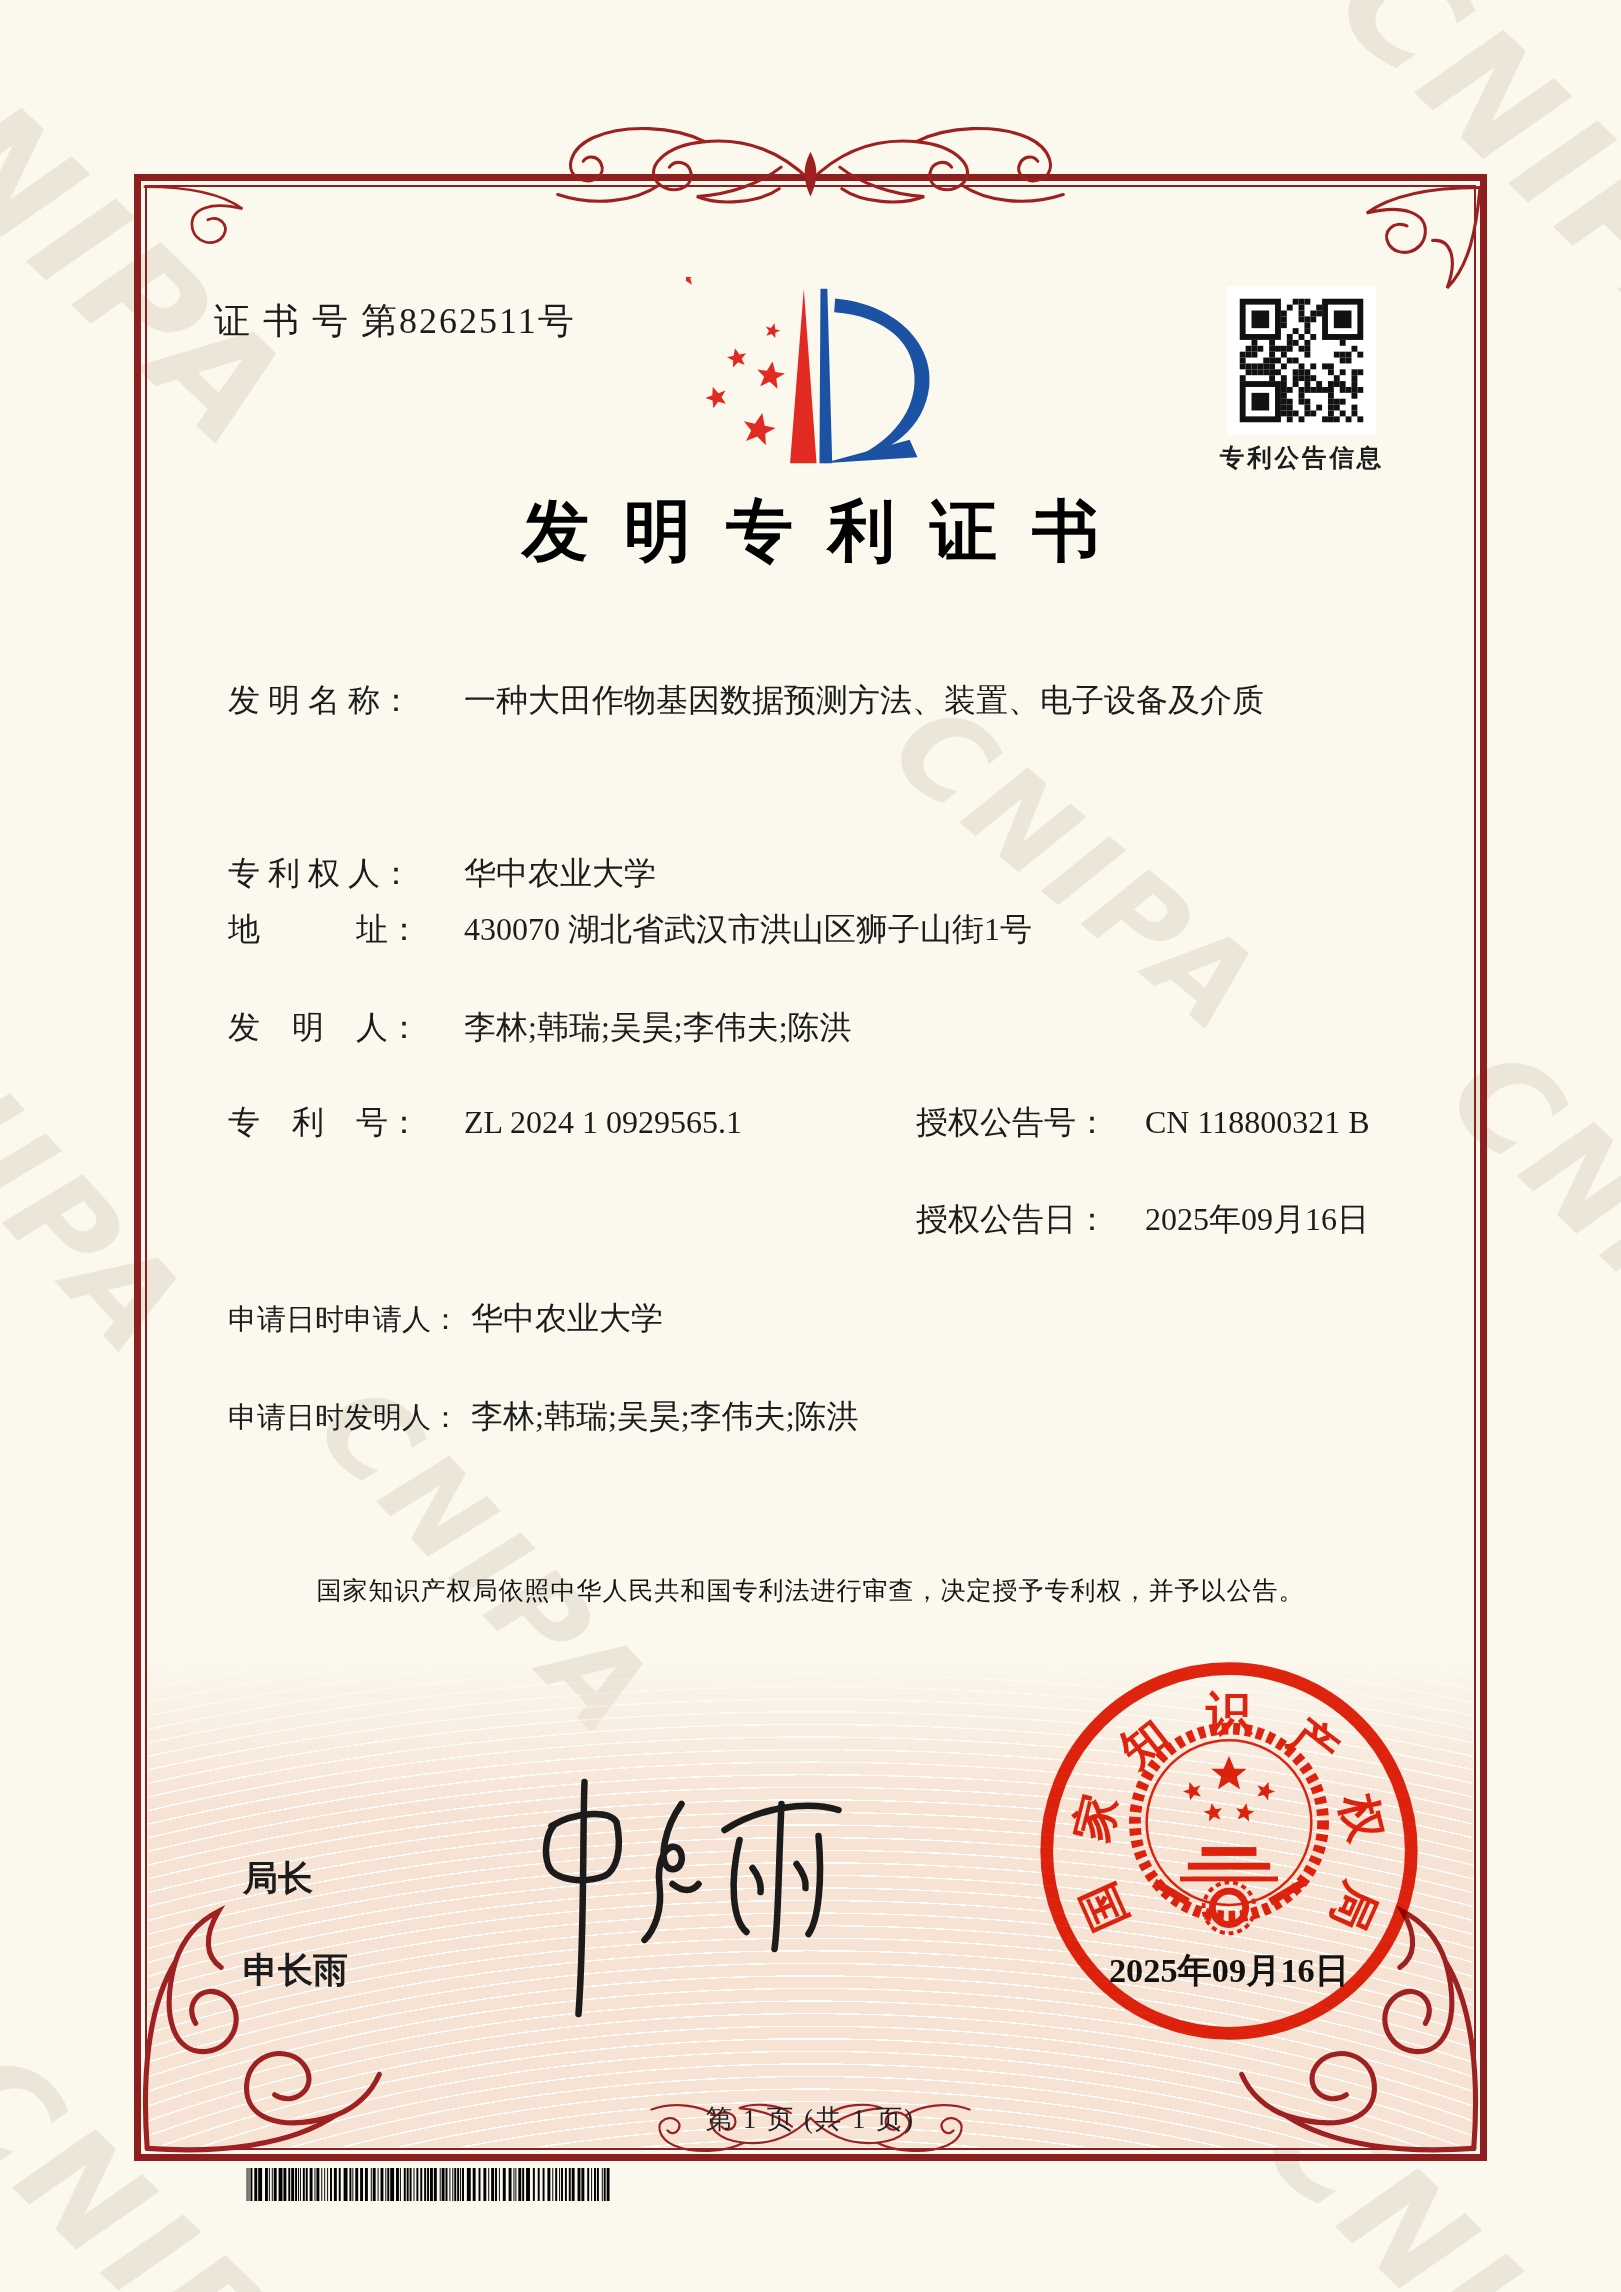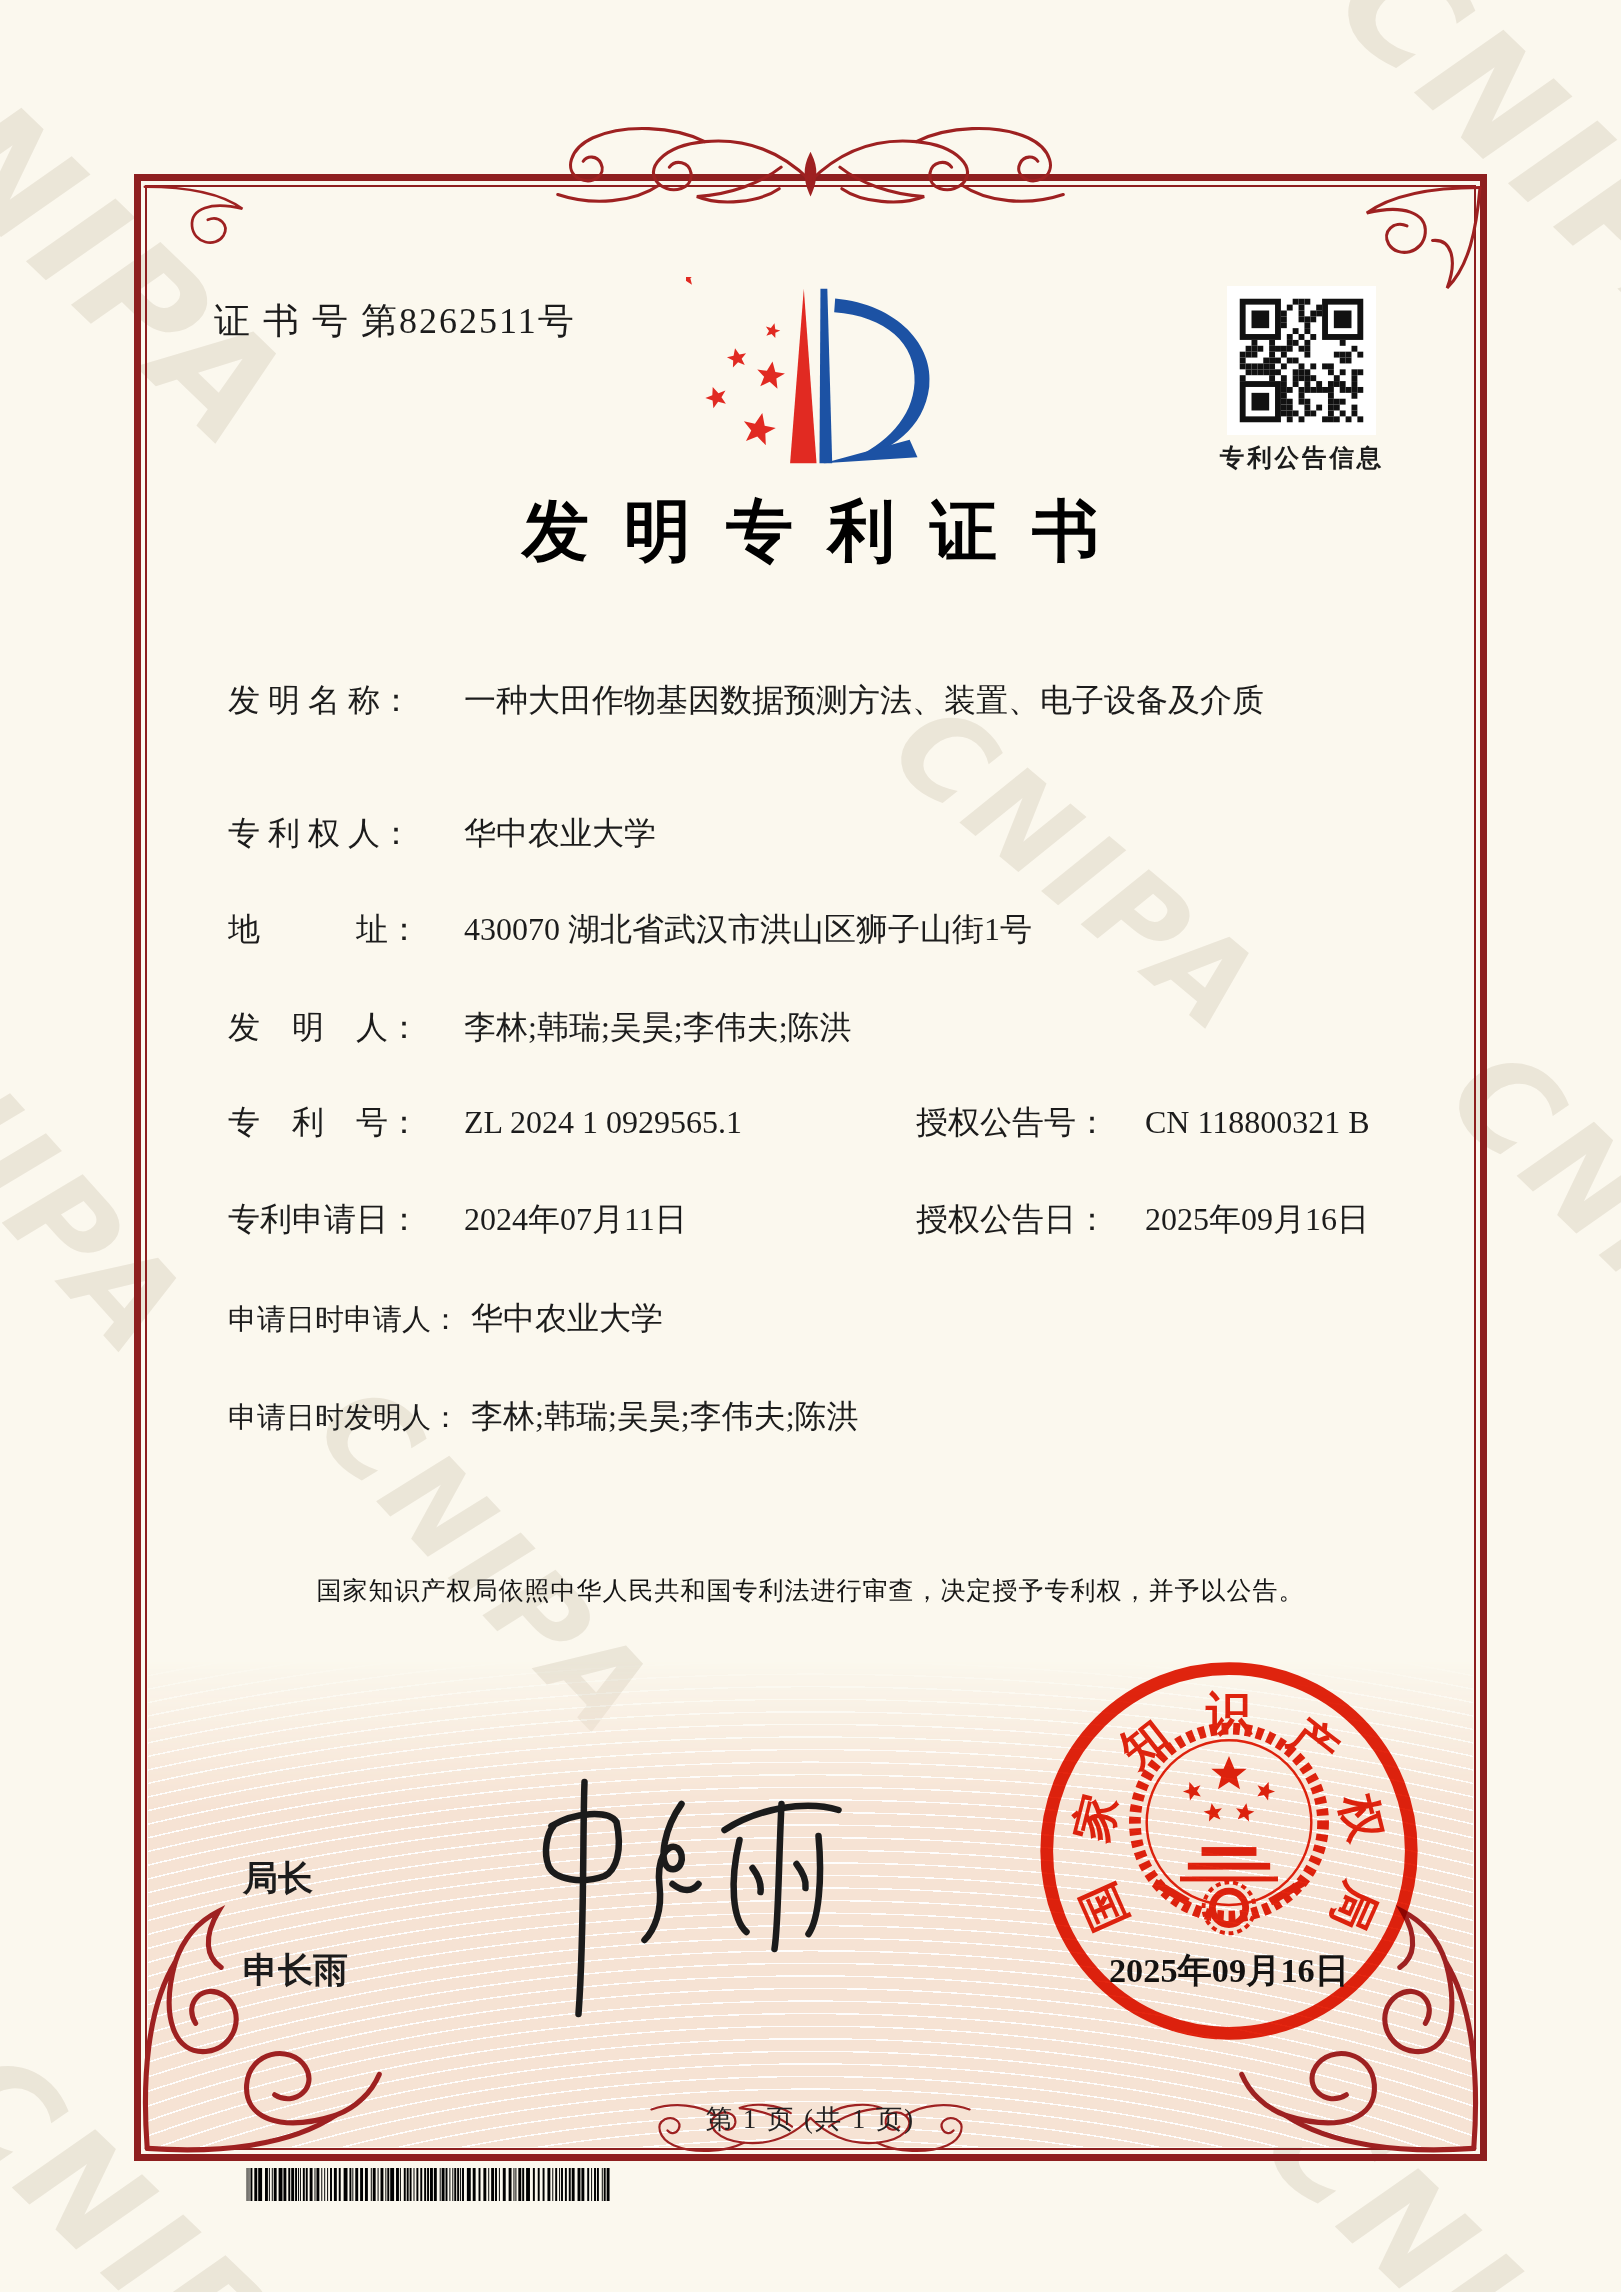--- a/index.html
+++ b/index.html
@@ -51,21 +51,21 @@
   }
   #qr-wrap{left:1227px; top:286px; width:149px; height:149px; background:#fff; z-index:4;}
   #qr-caption{left:1208px; top:441px; width:188px; text-align:center; font-size:24.5px;
     letter-spacing:2.9px; font-weight:600; z-index:4;}
   .row{position:absolute; left:228px; font-size:32px; white-space:nowrap; z-index:4;}
   .row .lbl{display:inline-block; min-width:228px;}
   .row.small-lbl .lbl{font-size:29px; min-width:235px;}
   .row .val{display:inline-block;text-align:center;}
   .rrow{position:absolute; left:916px; font-size:32px; white-space:nowrap; z-index:4;}
   .rrow .lbl{display:inline-block; min-width:221px;}
-  #r1{top:679px;} #r2{top:812px;} #r3{top:908px;} #r4{top:1006px;}
+  #r1{top:679px;} #r2{top:852px;} #r3{top:908px;} #r4{top:1006px;}
   #r5{top:1101px;} #r6{top:1198px;} #r7{top:1297px;} #r8{top:1395px;}
   #r5b{top:1101px;} #r6b{top:1198px;}
   .stmt{position:absolute; left:0; width:100%; text-align:center; font-size:25px;
     letter-spacing:1px; z-index:4; color:#151515;}
   #stmt1{top:1574px;} #stmt2{top:1633px;}
   #director-title{left:243px; top:1855px; font-size:35px; font-weight:700;
     font-family:"Liberation Sans","DejaVu Sans",sans-serif; z-index:5;}
   #director-name{left:243px; top:1947px; font-size:35px; font-weight:700;
     font-family:"Liberation Sans","DejaVu Sans",sans-serif; z-index:5;}
   #signature{left:495px; top:1764px; z-index:5;}
@@ -336,24 +336,20 @@
     <span class="val">李林;韩瑞;吴昊;李伟夫;陈洪</span>
   </div>
   <div class="row" id="r5">
     <span class="lbl">专　利　号：</span>
     <span class="val">ZL 2024 1 0929565.1</span>
   </div>
   <div class="rrow" id="r5b">
     <span class="lbl">授权公告号：</span>
     <span class="val">CN 118800321 B</span>
   </div>
-  <div class="row" id="r6">
-    <span class="lbl">专利申请日：</span>
-    <span class="val">2024年07月11日</span>
-  </div>
   <div class="rrow" id="r6b">
     <span class="lbl">授权公告日：</span>
     <span class="val">2025年09月16日</span>
   </div>
   <div class="row small-lbl" id="r7">
     <span class="lbl">申请日时申请人：</span>
     <span class="val">华中农业大学</span>
   </div>
   <div class="row small-lbl" id="r8">
     <span class="lbl">申请日时发明人：</span>

